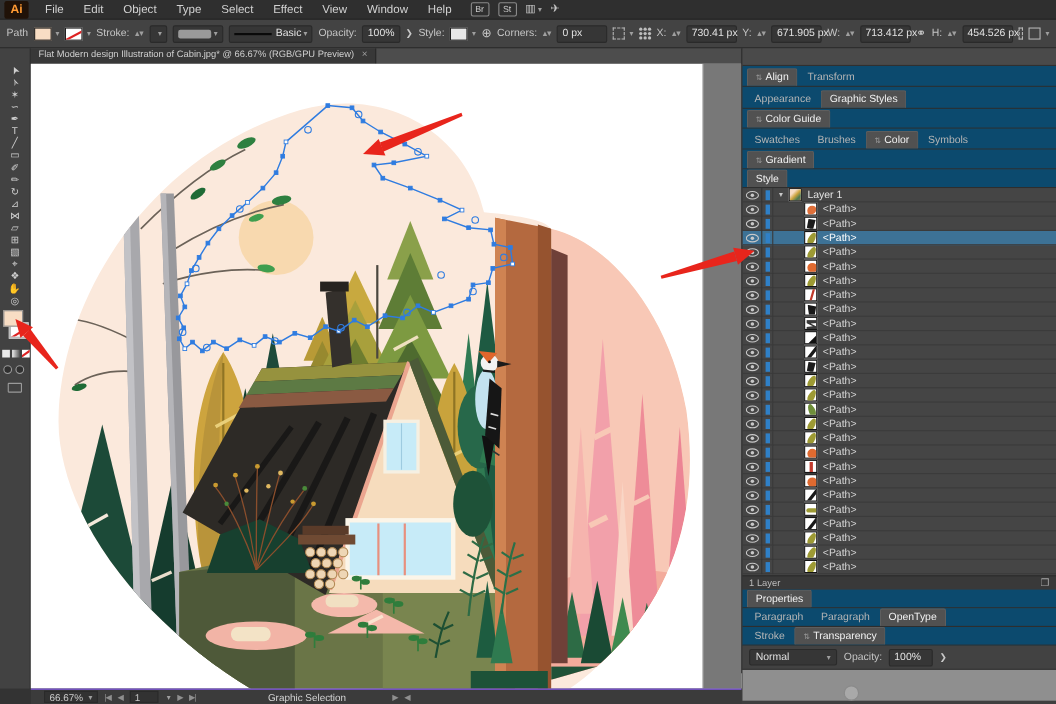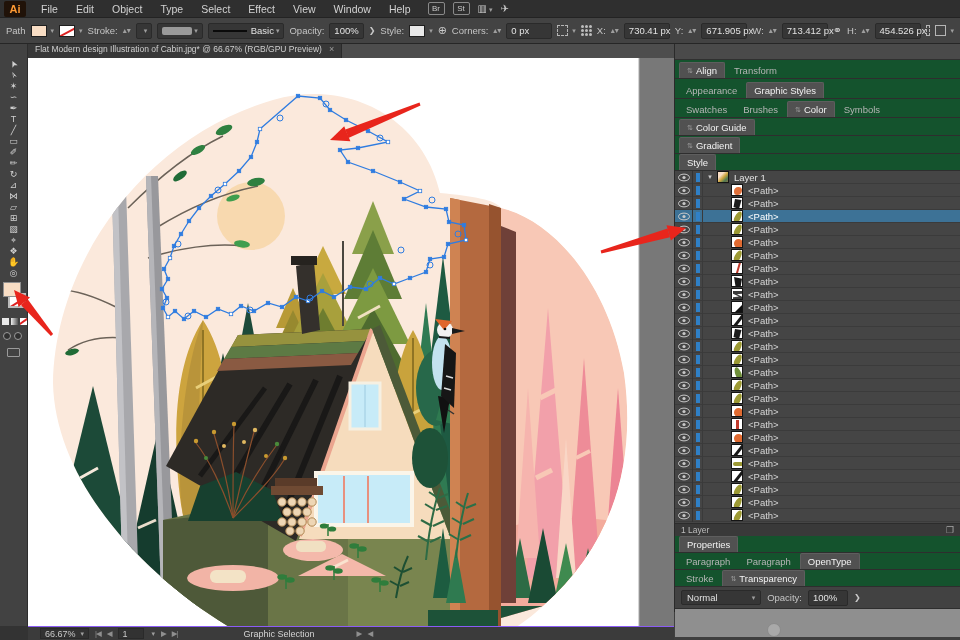--- a/index.html
+++ b/index.html
@@ -67,21 +67,21 @@
   
   .statusbar{position:absolute;left:28px;top:626px;width:646px;height:14px;background:#3b3b3b;border-top:1px solid #8b5cf6;display:flex;align-items:center;gap:6px;padding:0 12px;font-size:9px;color:#c9c9c9}
   .statusbar .navg{color:#8f8f8f;font-size:7.5px;letter-spacing:-1px}
   .sb-box{background:#323232;border:1px solid #2a2a2a;padding:0 4px;height:11px;display:inline-flex;align-items:center;gap:3px}
   .tool-label{margin-left:60px;color:#d4d4d4}
   .corner-fill{position:absolute;left:0;top:626px;width:28px;height:14px;background:#333}
 
   
   .dock{position:absolute;left:674px;top:44px;width:286px;height:568px;background:#404040;border-left:1px solid #2a2a2a}
   .dock-head{height:16px;background:#4a4a4a;border-bottom:1px solid #303030}
-  .pgroup{display:flex;align-items:flex-end;background:#14532d;border-bottom:1px solid #2e2e2e;padding:2px 4px 0 4px;gap:2px;height:19px}
+  .pgroup{display:flex;align-items:flex-end;background:#0c4a6e;border-bottom:1px solid #2e2e2e;padding:2px 4px 0 4px;gap:2px;height:19px}
   .ptab{display:inline-flex;align-items:center;padding:2px 7px;font-size:9.5px;color:#b5b5b5;border-radius:2px 2px 0 0}
   .ptab.on{background:#515151;color:#f2f2f2;border:1px solid #5e5e5e;border-bottom:none}
   .ptab .colg{display:none;font-style:normal;font-size:7px;margin-right:3px;color:#9a9a9a}
   .ptab.col .colg{display:inline}
   .layers-tabrow{height:17px}
   
   .layers-list{height:352px;overflow:hidden;background:#454545}
   .layer-row{height:13px;display:flex;align-items:center;border-bottom:1px solid #3b3b3b;position:relative}
   .layer-row.sel{background:#3d7296}
   .eye{width:18px;height:13px;display:flex;align-items:center;justify-content:center;border-right:1px solid #333}
@@ -700,41 +700,41 @@
       </div>
     <div class="pgroup" style="height:20px">
 
     <span class="ptab">
           <span>Appearance</span>
         </span>
         <span class="ptab on">
           <span>Graphic Styles</span>
         </span>
       </div>
+    <div class="pgroup" style="height:18px">
+
+    <span class="ptab on col">
+          <i class="colg">⇅</i>
+          <span>Color Guide</span>
+        </span>
+      </div>
     <div class="pgroup">
 
     <span class="ptab">
           <span>Swatches</span>
         </span>
         <span class="ptab">
           <span>Brushes</span>
         </span>
         <span class="ptab on col">
           <i class="colg">⇅</i>
           <span>Color</span>
         </span>
         <span class="ptab">
           <span>Symbols</span>
-        </span>
-      </div>
-    <div class="pgroup" style="height:18px">
-
-    <span class="ptab on col">
-          <i class="colg">⇅</i>
-          <span>Color Guide</span>
         </span>
       </div>
     <div class="pgroup" style="height:18px">
 
     <span class="ptab on col">
           <i class="colg">⇅</i>
           <span>Gradient</span>
         </span>
       </div>
 

